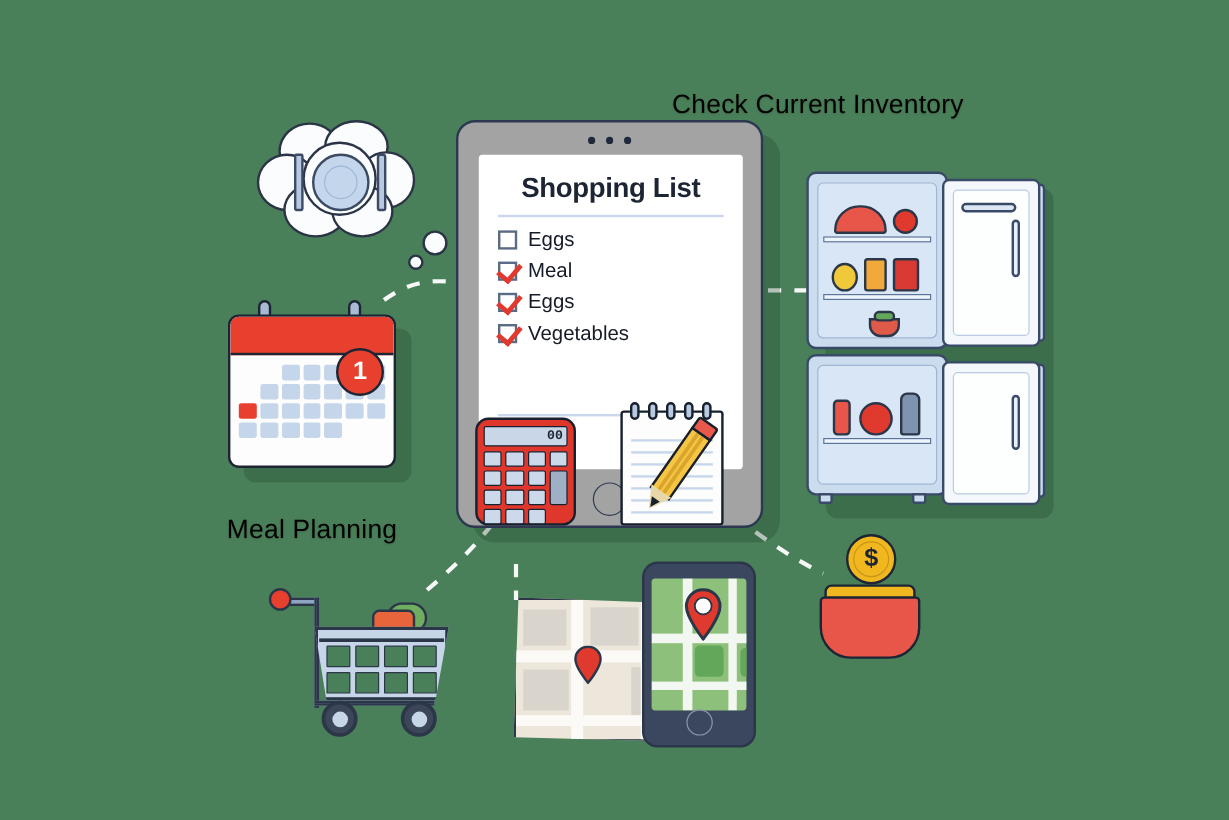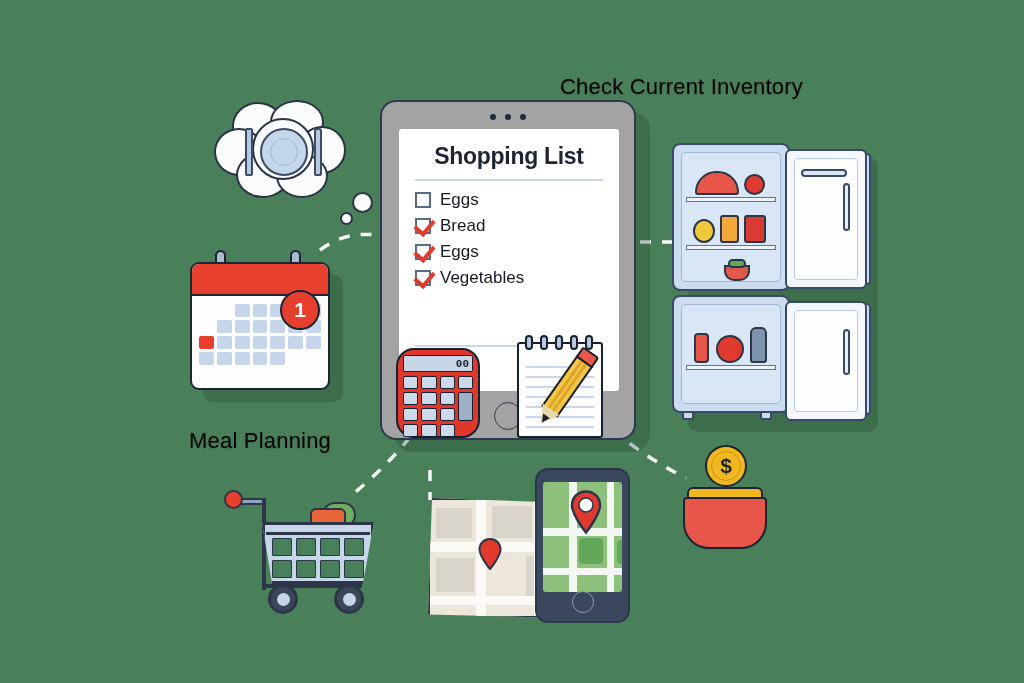--- a/index.html
+++ b/index.html
@@ -32,21 +32,21 @@
   #items{list-style:none;margin:9px 0 0;padding:0 0 0 16px;}
   #items li{display:flex;align-items:center;gap:9px;margin-bottom:6px;}
   .box{width:16px;height:16px;border:2px solid #5a6b86;background:#fff;box-sizing:border-box;position:relative;flex:0 0 auto;}
   .box.checked:after{content:"";position:absolute;left:1px;top:-4px;width:9px;height:15px;
     border:solid #e03a2f;border-width:0 4px 4px 0;transform:rotate(40deg);}
   .itext{font-size:17px;color:#151b27;}
   #rule2{position:absolute;left:16px;right:16px;top:216px;height:1.5px;background:#c9d8ec;}
 
   
   #calc{position:absolute;left:396px;top:348px;width:84px;height:90px;background:#e0372c;
-    border:2.5px solid #17202e;border-radius:18px;box-sizing:border-box;padding:5px;}
+    border:2.5px solid #17202e;border-radius:11px;box-sizing:border-box;padding:5px;}
   #calc-disp{height:17px;background:#c9d6e8;border:1.5px solid #17202e;border-radius:2px;
     display:flex;align-items:center;justify-content:flex-end;padding-right:3px;
     font-size:11px;font-weight:bold;color:#1d2433;font-family:"Liberation Mono",monospace;box-sizing:border-box;}
   #keys{display:grid;grid-template-columns:repeat(4,1fr);gap:3px;margin-top:4px;}
   #keys b{display:block;height:11px;background:#ccd9ea;border:1.2px solid #17202e;border-radius:2px;}
   #keys b.tall{grid-row:span 2;height:auto;background:#9fb0c6;}
 
   
   #pad{position:absolute;left:517px;top:342px;width:86px;height:96px;background:#fdfdfd;
     border:2.5px solid #17202e;border-radius:3px;box-sizing:border-box;}
@@ -241,21 +241,21 @@
     <div id="screen">
       <div id="list-title">Shopping List</div>
       <div class="rule"></div>
       <ul id="items">
         <li>
           <span class="box"></span>
           <span class="itext">Eggs</span>
         </li>
         <li>
           <span class="box checked"></span>
-          <span class="itext">Bread</span>
+          <span class="itext">Meal</span>
         </li>
         <li>
           <span class="box checked"></span>
           <span class="itext">Eggs</span>
         </li>
         <li>
           <span class="box checked"></span>
           <span class="itext">Vegetables</span>
         </li>
       </ul>

